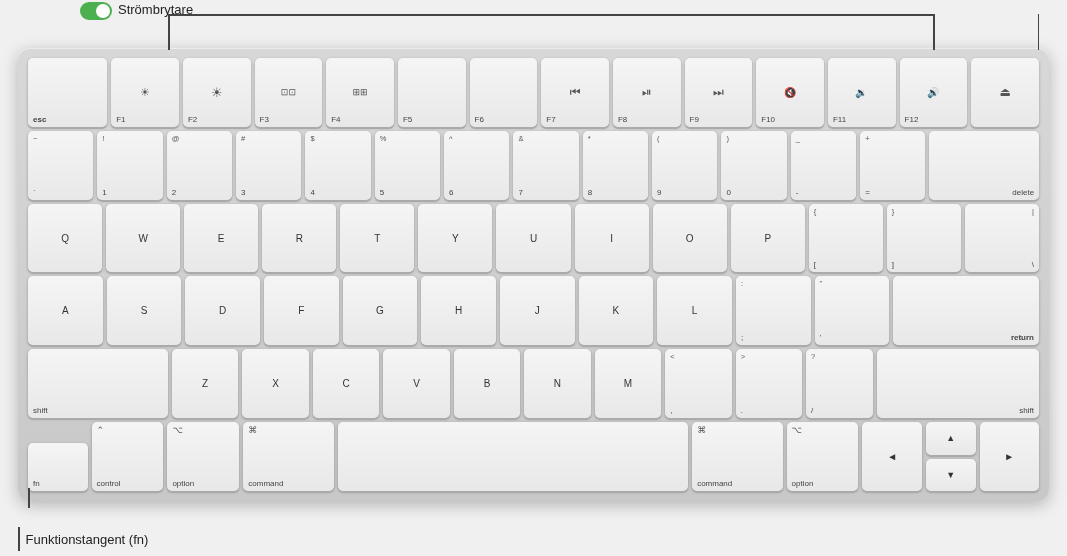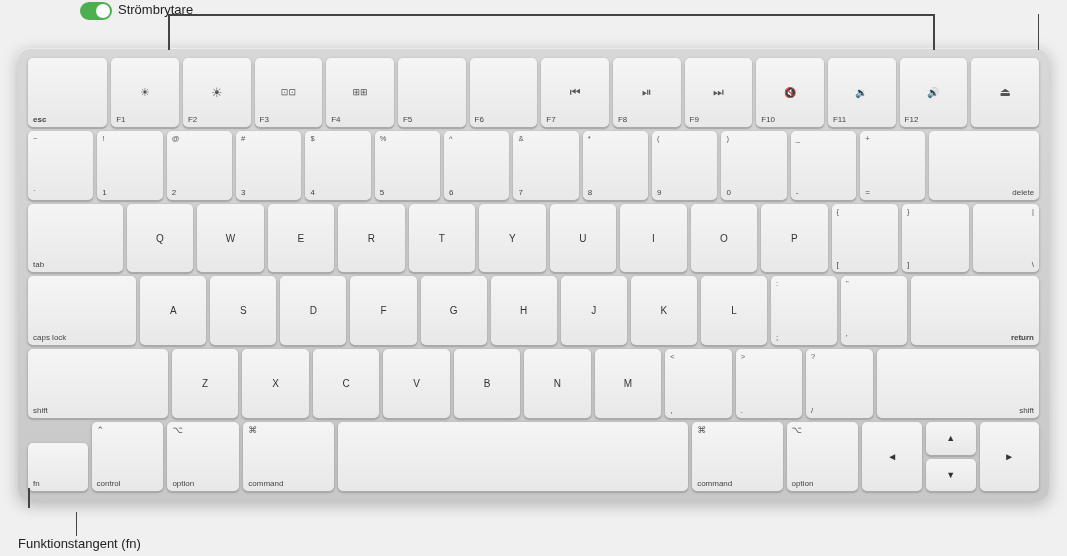--- a/index.html
+++ b/index.html
@@ -132,21 +132,20 @@
 
     .annotation-bottom {
       position: absolute;
       bottom: 5px;
       left: 18px;
       font-size: 13px;
       color: #222;
       display: flex;
       align-items: center;
       gap: 0;
-      flex-direction: column;
     }
 
     .bottom-line {
       width: 1.5px;
       height: 24px;
       background: #444;
       margin-right: 6px;
     }
 
     
@@ -326,23 +325,20 @@
       <div class="key key-1u">
         <span class="top-label">+</span>
         <span class="bottom-label">=</span>
       </div>
       <div class="key" style="flex:1.8;text-align:center;">
         <span class="bottom-label" style="right:5px;left:auto;">delete</span>
       </div>
     </div>
 
     <div class="key-row">
-      <div class="key" style="flex:1.5;">
-        <span class="bottom-label">tab</span>
-      </div>
       <div class="key key-1u">
           <span class="center-label">Q</span>
         </div>
       <div class="key key-1u">
           <span class="center-label">W</span>
         </div>
       <div class="key key-1u">
           <span class="center-label">E</span>
         </div>
       <div class="key key-1u">
@@ -374,23 +370,20 @@
         <span class="top-label">}</span>
         <span class="bottom-label">]</span>
       </div>
       <div class="key key-1u">
         <span class="top-label" style="right:5px;left:auto;">|</span>
         <span class="bottom-label" style="right:5px;left:auto;">\</span>
       </div>
     </div>
 
     <div class="key-row">
-      <div class="key" style="flex:1.75;">
-        <span class="bottom-label">caps lock</span>
-      </div>
       <div class="key key-1u">
           <span class="center-label">A</span>
         </div>
       <div class="key key-1u">
           <span class="center-label">S</span>
         </div>
       <div class="key key-1u">
           <span class="center-label">D</span>
         </div>
       <div class="key key-1u">

